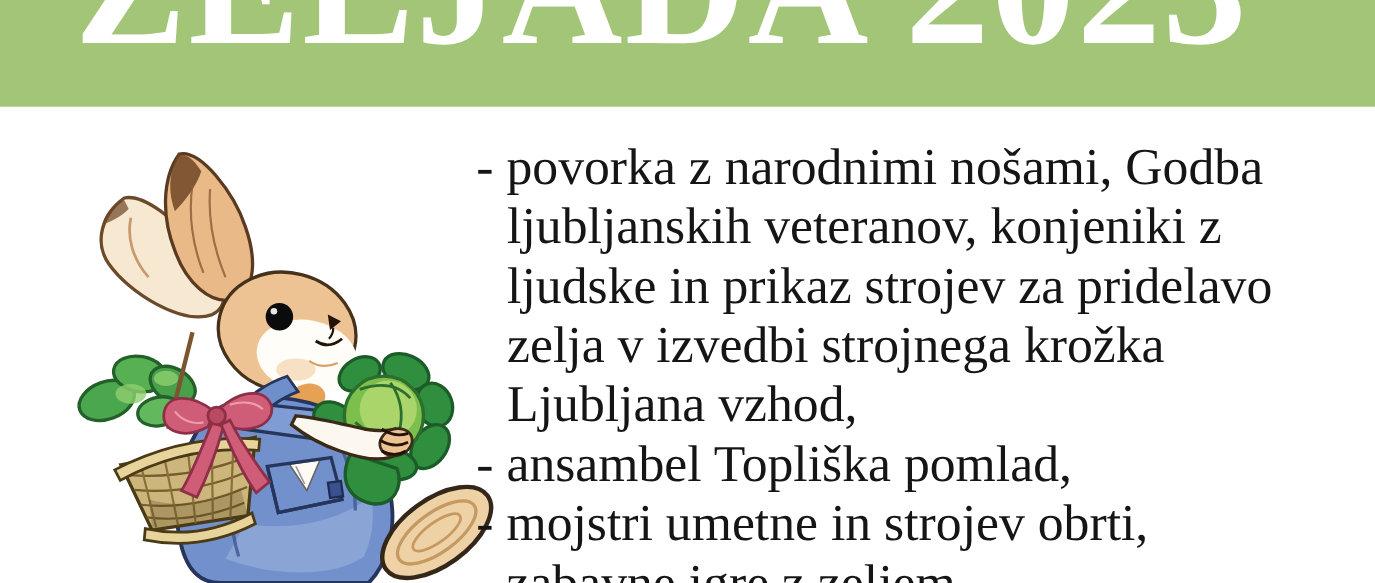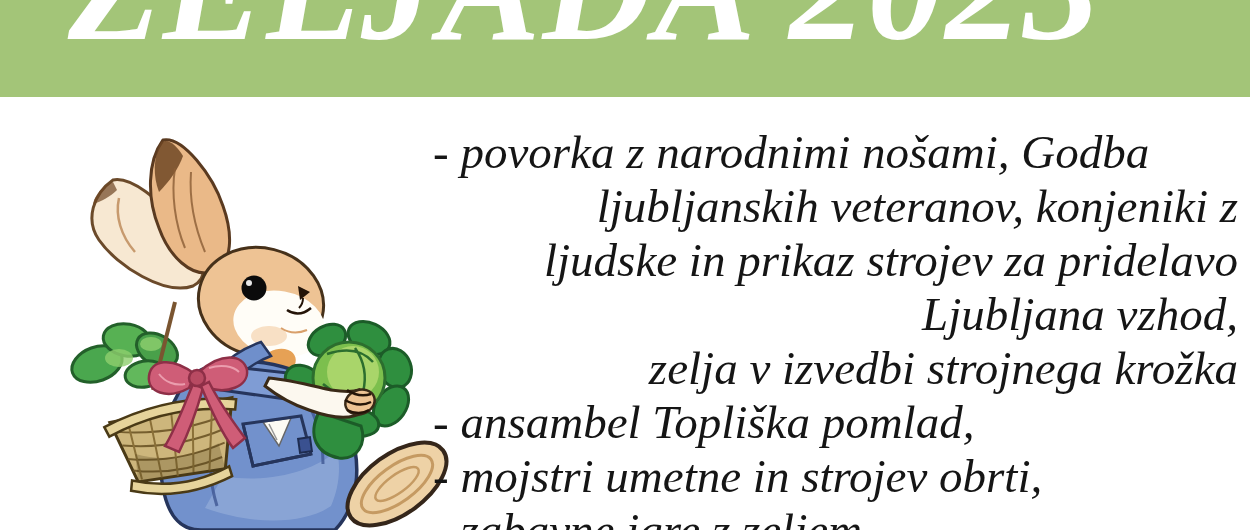--- a/index.html
+++ b/index.html
@@ -1,20 +1,20 @@
 <!DOCTYPE html>
 <html><head>
 <meta charset="utf-8">
 <style>
   html,body{margin:0;padding:0;}
   body{
     width:1250px;height:530px;overflow:hidden;background:#ffffff;
     font-family:"Liberation Serif", serif;position:relative;
   }
-  .canvas{position:absolute;inset:0;overflow:hidden;font-style:italic;}
+  .canvas{position:absolute;inset:0;overflow:hidden;}
 
   
   .band{
     position:absolute;left:0;top:0;width:1250px;height:97px;
     background:#a3c578;overflow:hidden;
   }
   .band h1{
     position:absolute;left:68px;top:-88px;margin:0;
     font-size:152px;line-height:152px;font-weight:bold;
     color:#ffffff;letter-spacing:2px;white-space:nowrap;
@@ -22,21 +22,21 @@
 
   
   .illustration{position:absolute;left:55px;top:128px;width:400px;height:402px;}
 
   
   .bullets{
     position:absolute;left:433px;top:125px;width:805px;
     font-size:47px;line-height:54px;color:#151515;
   }
   .line{white-space:nowrap;}
-  .cont{padding-left:28px;text-align:right;}
+  .cont{padding-left:28px;}
 </style>
 </head>
 <body>
 
 <div class="canvas">
 
   <header class="band">
     <h1>ZELJADA 2023</h1>
   </header>
 
@@ -144,20 +144,20 @@
         <ellipse cx="0" cy="0" rx="42" ry="18" fill="none" stroke="#c59a62" stroke-width="3"></ellipse>
         <ellipse cx="0" cy="0" rx="26" ry="9" fill="none" stroke="#c59a62" stroke-width="2.5"></ellipse>
       </g>
     </svg>
   </div>
 
   <div class="bullets">
     <div class="line">- povorka z narodnimi nošami, Godba</div>
     <div class="line cont">ljubljanskih veteranov, konjeniki z</div>
     <div class="line cont">ljudske in prikaz strojev za pridelavo</div>
+    <div class="line cont">zelja v izvedbi strojnega krožka</div>
     <div class="line cont">Ljubljana vzhod,</div>
-    <div class="line cont">zelja v izvedbi strojnega krožka</div>
     <div class="line">- ansambel Topliška pomlad,</div>
     <div class="line">- mojstri umetne in strojev obrti,</div>
     <div class="line">- zabavne igre z zeljem</div>
   </div>
 
 </div>
 
 </body></html>

